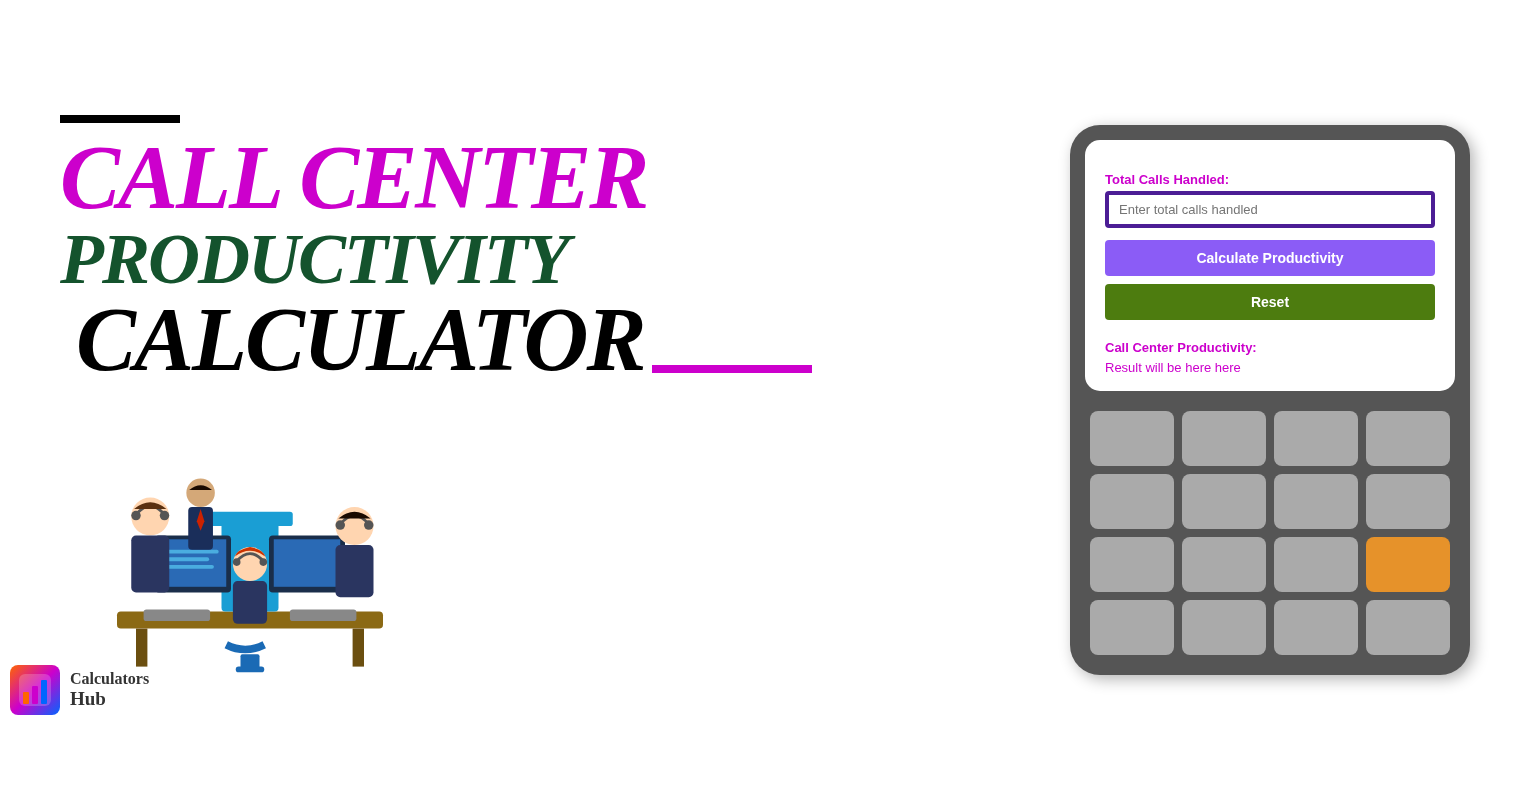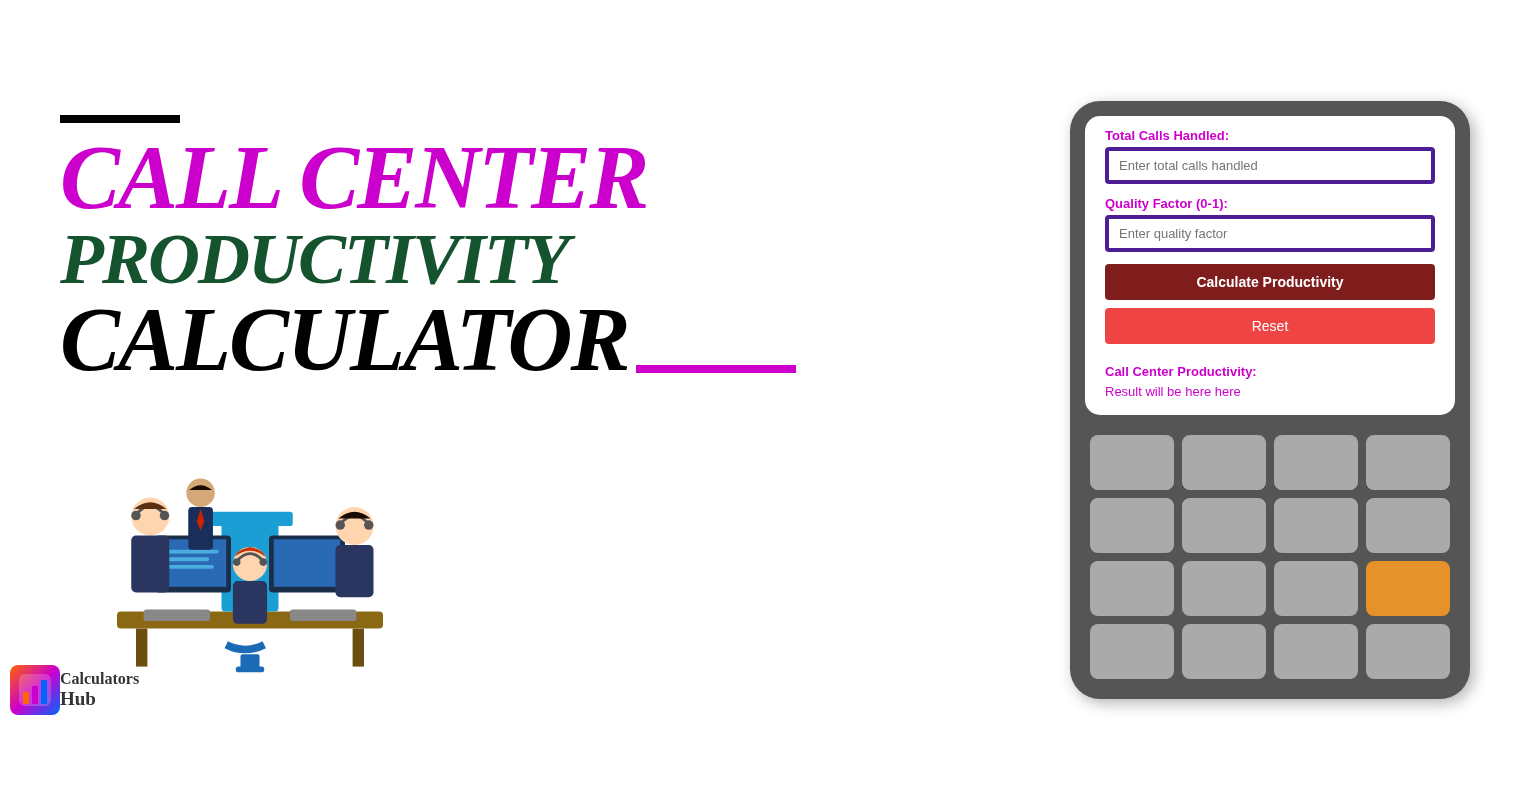--- a/index.html
+++ b/index.html
@@ -77,21 +77,21 @@
       margin-top: 20px;
       position: relative;
     }
 
     .logo-area {
       position: absolute;
       bottom: 10px;
       left: 10px;
       display: flex;
       align-items: center;
-      gap: 0;
+      gap: 10px;
     }
 
     .logo-icon {
       width: 50px;
       height: 50px;
       background: linear-gradient(135deg, #ff6600, #cc00cc, #0066ff);
       border-radius: 8px;
       display: flex;
       align-items: center;
       justify-content: center;
@@ -128,21 +128,21 @@
       width: 400px;
       background: #555555;
       border-radius: 30px;
       padding: 15px;
       box-shadow: 4px 4px 15px rgba(0,0,0,0.3);
     }
 
     .calculator-screen {
       background: #ffffff;
       border-radius: 15px;
-      padding: 12px 20px 15px;
+      padding: 32px 20px 15px;
       margin-bottom: 15px;
     }
 
     .form-field {
       margin-bottom: 12px;
     }
 
     .form-label {
       font-size: 13px;
       color: #cc00cc;
@@ -156,40 +156,40 @@
       border: 4px solid #4c1d95;
       border-radius: 4px;
       padding: 7px 10px;
       font-size: 13px;
       color: #999999;
       outline: none;
     }
 
     .btn-calculate {
       width: 100%;
-      background: #7f1d1d;
+      background: #8b5cf6;
       color: white;
       border: none;
       border-radius: 4px;
       padding: 10px;
       font-size: 14px;
       font-weight: 600;
       cursor: pointer;
       margin-bottom: 8px;
     }
 
     .btn-reset {
       width: 100%;
-      background: #ef4444;
+      background: #4d7c0f;
       color: white;
       border: none;
       border-radius: 4px;
       padding: 10px;
       font-size: 14px;
-      font-weight: 400;
+      font-weight: 700;
       cursor: pointer;
       margin-bottom: 12px;
     }
 
     .result-label {
       font-size: 13px;
       color: #cc00cc;
       font-weight: 600;
       display: block;
       margin-bottom: 3px;
@@ -228,21 +228,21 @@
   </style>
 </head>
 <body>
 
 <div class="left-section">
   <div class="title-bar"></div>
 
   <div>
     <div class="title-call-center">CALL CENTER</div>
     <div class="title-productivity">PRODUCTIVITY</div>
-    <div style="display:flex; align-items:flex-end;">
+    <div style="display:flex; align-items:flex-end;margin-left:16px;">
       <div class="title-calculator">CALCULATOR</div>
       <div class="underline-bar"></div>
     </div>
   </div>
 
   <div class="call-center-illustration">
     <svg class="illustration-svg" viewBox="0 0 400 280" xmlns="http://www.w3.org/2000/svg">
 
       <rect x="60" y="210" width="280" height="18" rx="4" fill="#8B6914"></rect>
       <rect x="80" y="228" width="12" height="40" fill="#6B4F10"></rect>
@@ -327,24 +327,20 @@
       <div class="form-field">
         <label class="form-label">Total Calls Handled:</label>
         <input class="form-input" type="text" placeholder="Enter total calls handled" style="">
       </div>
 
       
       <div class="form-field">
       </div>
 
       
-      <div class="form-field">
-        <label class="form-label">Quality Factor (0-1):</label>
-        <input class="form-input" type="text" placeholder="Enter quality factor" style="">
-      </div>
 
       
       <button class="btn-calculate">Calculate Productivity</button>
 
       
       <button class="btn-reset">Reset</button>
 
       
       <div>
         <span class="result-label">Call Center Productivity:</span>

